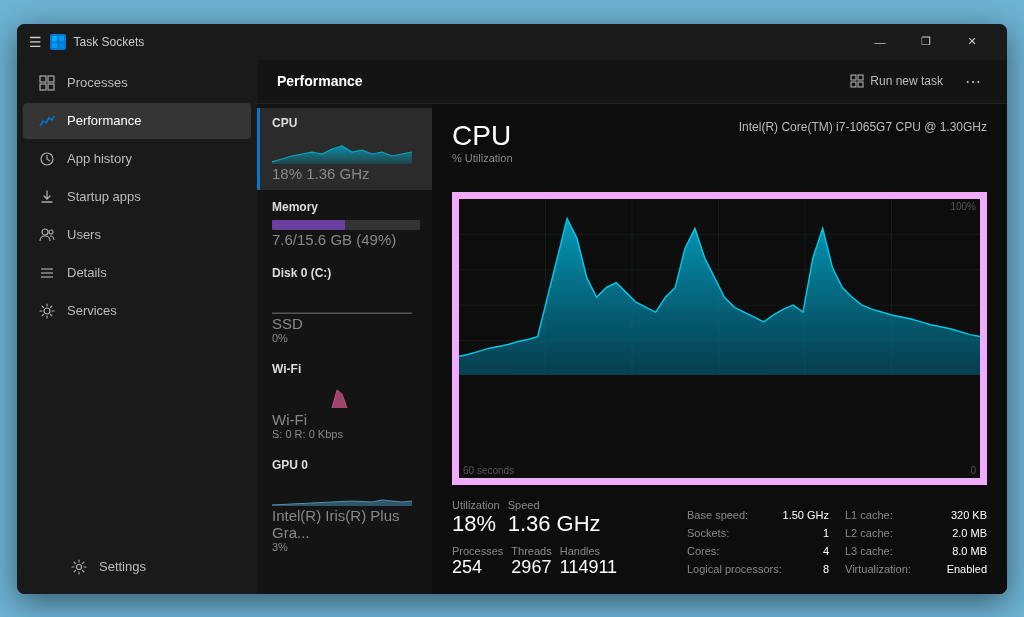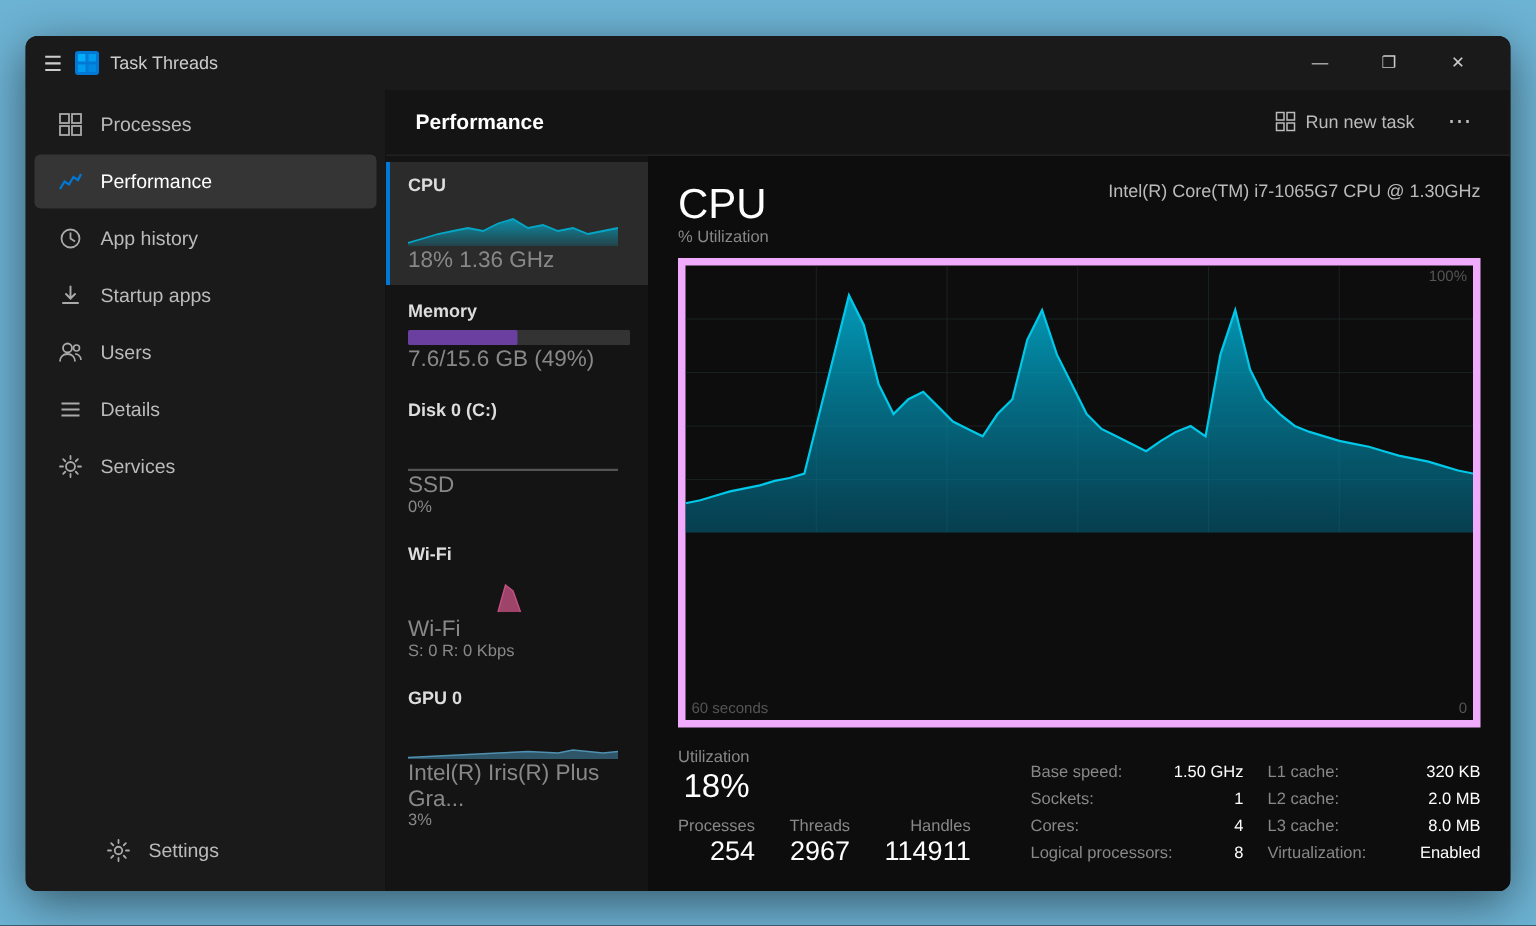--- a/index.html
+++ b/index.html
@@ -244,24 +244,25 @@
       padding-left: 27px;
     }
     .detail-util-label {
       color: #888;
       font-size: 11px;
       margin-bottom: 4px;
     }
     .chart-area {
       flex: 1;
       background: #0d0d0d;
-      border: 5px solid #f0abfc;
+      border: 7px solid #f0abfc;
       position: relative;
       margin-bottom: 6px;
       min-height: 180px;
+      margin-top: 20px;
     }
     .chart-grid {
       position: absolute;
       top: 0; left: 0; right: 0; bottom: 0;
     }
     .chart-100 {
       position: absolute;
       right: 4px;
       top: 2px;
       color: #555;
@@ -325,41 +326,40 @@
       display: flex;
       flex-direction: column;
       gap: 8px;
     }
     .bottom-right-stats {
       width: 300px;
       flex-shrink: 0;
     }
     .inline-stats {
       display: flex;
-      gap: 23px;
-      text-align: right;
+      gap: 8px;
     }
   </style>
 </head>
 <body>
 
 <div class="window">
 
   <div class="title-bar">
     <div class="title-bar-left">
       <span class="hamburger-icon">☰</span>
       <div class="app-icon">
         <svg width="12" height="12" viewBox="0 0 12 12">
           <rect x="0" y="0" width="5" height="5" fill="#00b4ff" opacity="0.9"></rect>
           <rect x="7" y="0" width="5" height="5" fill="#00b4ff" opacity="0.6"></rect>
           <rect x="0" y="7" width="5" height="5" fill="#00b4ff" opacity="0.6"></rect>
           <rect x="7" y="7" width="5" height="5" fill="#00b4ff" opacity="0.3"></rect>
         </svg>
       </div>
-      <span class="title-text">Task Threads</span>
+      <span class="title-text">Task Sockets</span>
     </div>
     <div class="window-controls">
       <button class="win-btn">—</button>
       <button class="win-btn">❐</button>
       <button class="win-btn close">✕</button>
     </div>
   </div>
 
   <div class="content-area">
 
@@ -580,20 +580,24 @@
             <span class="chart-time">60 seconds</span>
           </div>
 
           <div class="bottom-stats">
             <div class="bottom-left-stats">
               <div class="inline-stats">
                 <div class="stat-block">
                   <span class="stat-label">Utilization</span>
                   <span class="stat-value">18%</span>
                 </div>
+                <div class="stat-block">
+                  <span class="stat-label">Speed</span>
+                  <span class="stat-value">1.36 GHz</span>
+                </div>
               </div>
               <div class="inline-stats">
                 <div class="stat-block">
                   <span class="stat-label">Processes</span>
                   <span class="stat-value" style="font-size:18px">254</span>
                 </div>
                 <div class="stat-block">
                   <span class="stat-label">Threads</span>
                   <span class="stat-value" style="font-size:18px">2967</span>
                 </div>

